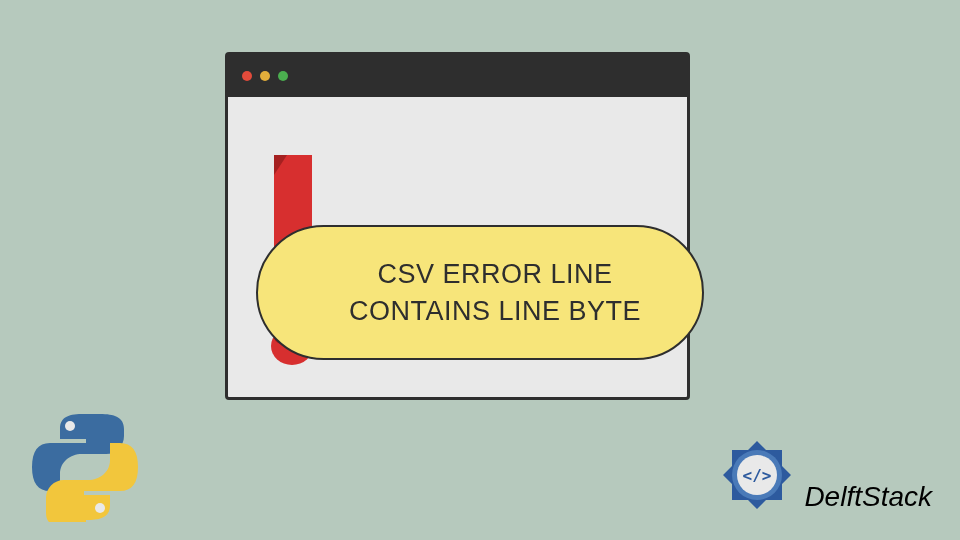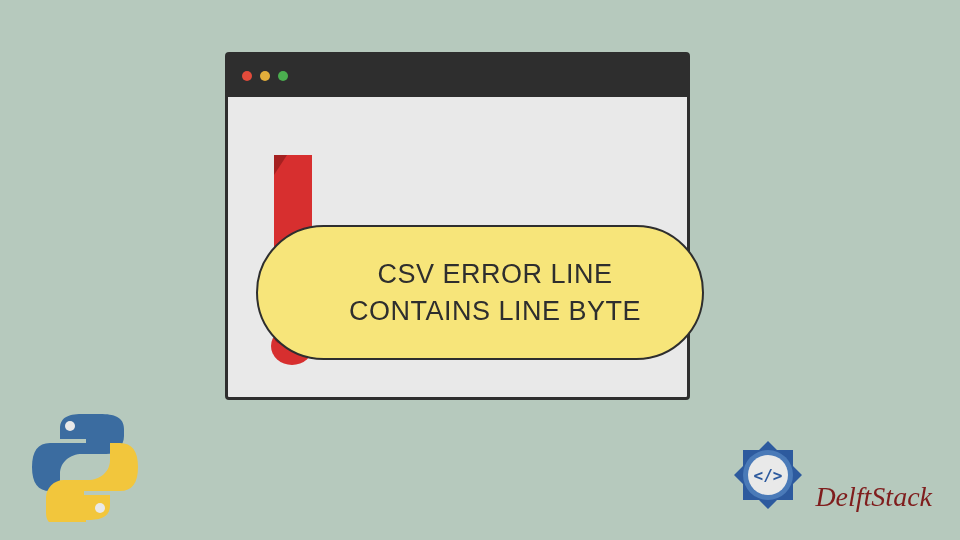--- a/index.html
+++ b/index.html
@@ -132,22 +132,22 @@
       gap: 8px;
     }
     .delft-icon {
       width: 78px;
       height: 78px;
     }
     .delft-text {
       font-size: 28px;
       font-weight: 400;
       font-style: italic;
-      color: #7f1d1d;
-      font-family: Liberation Serif, serif;
+      color: #000000;
+      font-family: Liberation Sans, sans-serif;
       margin-top: 44px;
     }
   </style>
 </head>
 <body>
 
 <div class="window">
   <div class="titlebar">
     <div class="dot red"></div>
     <div class="dot yellow"></div>

